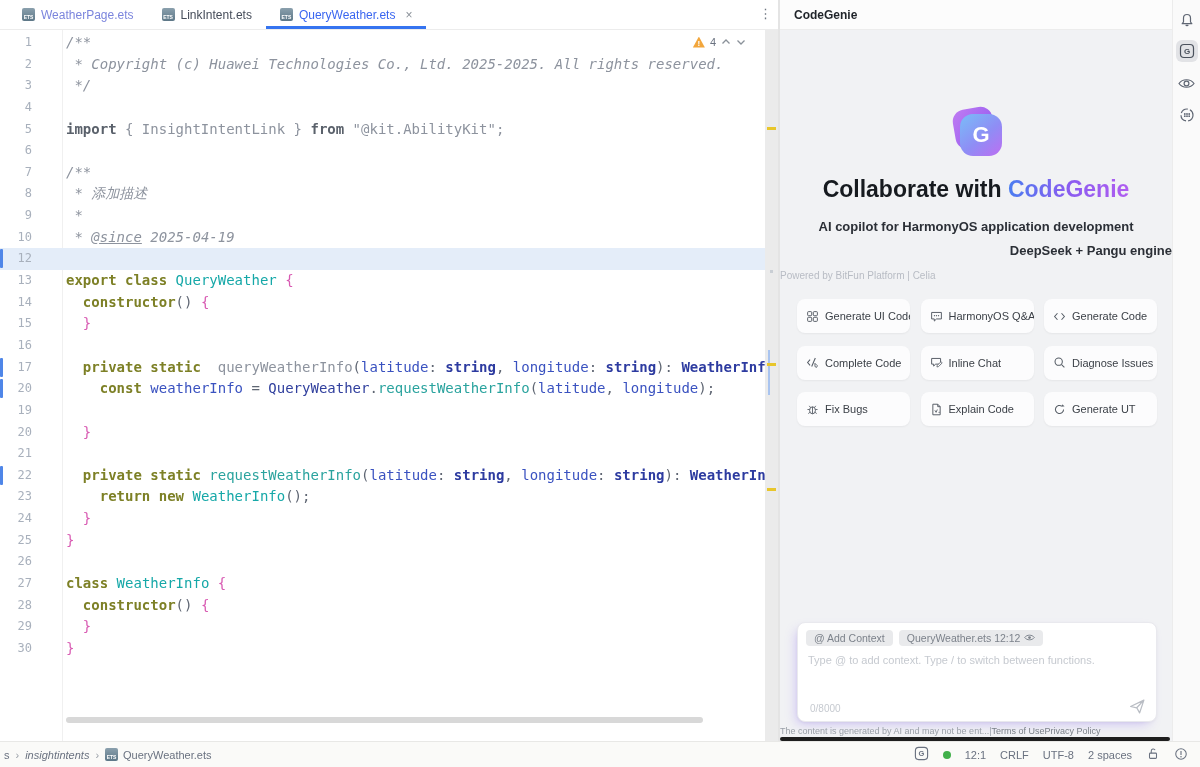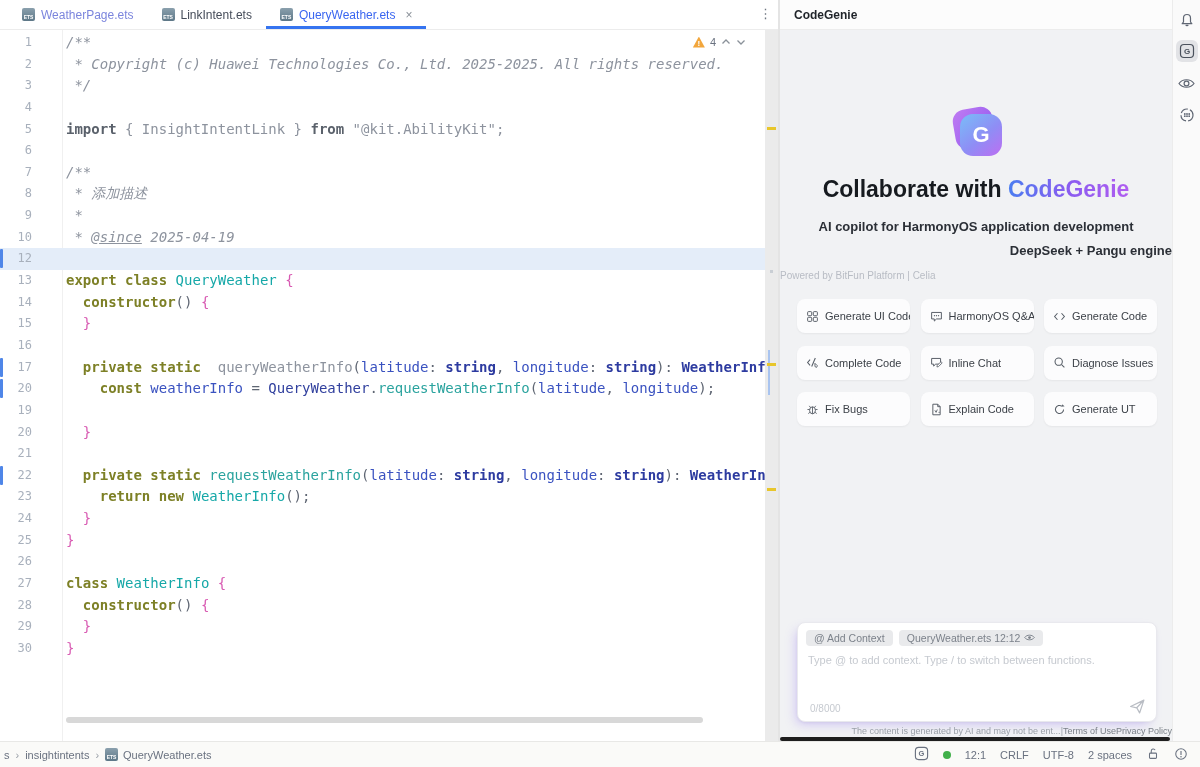--- a/index.html
+++ b/index.html
@@ -72,21 +72,21 @@
   .action-btn .ic { flex:none; display:flex; }
   
   #chat-card { position:absolute; left:17px; top:622px; width:360px; height:100px; background:#fff; border-radius:8px;
                border:1px solid #e9e9ee; box-shadow:0 1px 3px rgba(0,0,0,.04), -4px 5px 12px -4px rgba(150,120,245,.45); }
   #chips { display:flex; gap:6px; padding:7px 8px 0 8px; }
   .chip { display:inline-flex; align-items:center; gap:4px; background:#e9eaec; border-radius:4px;
           padding:2px 8px; font-size:10.5px; color:#7c828b; }
   #chat-placeholder { padding:8px 12px 0 10px; font-size:11px; color:#c6cad0; }
   #chat-counter { position:absolute; left:12px; bottom:7px; font-size:10px; color:#c6cad0; }
   #send-btn { position:absolute; right:10px; bottom:6px; display:flex; cursor:pointer; }
-  #panel-footer { position:absolute; left:0; top:726px; width:100%; display:flex; justify-content:flex-end; gap:0;
+  #panel-footer { position:absolute; left:0; top:726px; width:100%; display:flex; justify-content:flex-start; gap:0;
                   font-size:9px; color:#9aa0a8; }
   #panel-footer .lnk { color:#7a8088; }
   #panel-darkbar { position:absolute; left:0px; top:737px; width:390px; height:4px; background:#1e1e1e; border-radius:2px; }
   
   #toolstrip { position:absolute; left:1172px; top:0; width:28px; height:741px; background:#fafafa;
                border-left:1px solid #ececec; display:flex; flex-direction:column; align-items:center; padding-top:8px; gap:10px; }
   .strip-ic { width:22px; height:22px; display:flex; align-items:center; justify-content:center; border-radius:6px; cursor:pointer; }
   .strip-ic.sel { background:#e2e3e6; }
   
   #statusbar { position:absolute; left:0; top:741px; width:1200px; height:26px; background:#fafaf8;
@@ -436,21 +436,21 @@
         </svg>
     </span>
   </div>
 
   <div id="statusbar">
     <div id="breadcrumbs">
         <span style="display: inline-flex; align-items: center; gap: 5px;">
           <span>s</span>
         </span>
         <span class="sep">›</span>
-        <span style="display: inline-flex; align-items: flex-end; gap: 5px;">
+        <span style="display: inline-flex; align-items: flex-end; gap: 5px; font-style: italic;">
           <span>insightintents</span>
         </span>
         <span class="sep">›</span>
         <span style="display: inline-flex; align-items: center; gap: 5px;">
           <span class="ets-ic">ETS</span>
           <span>QueryWeather.ets</span>
         </span>
       </div>
     <div id="status-right">
       <span><svg width="15" height="15" viewBox="0 0 16 16">

